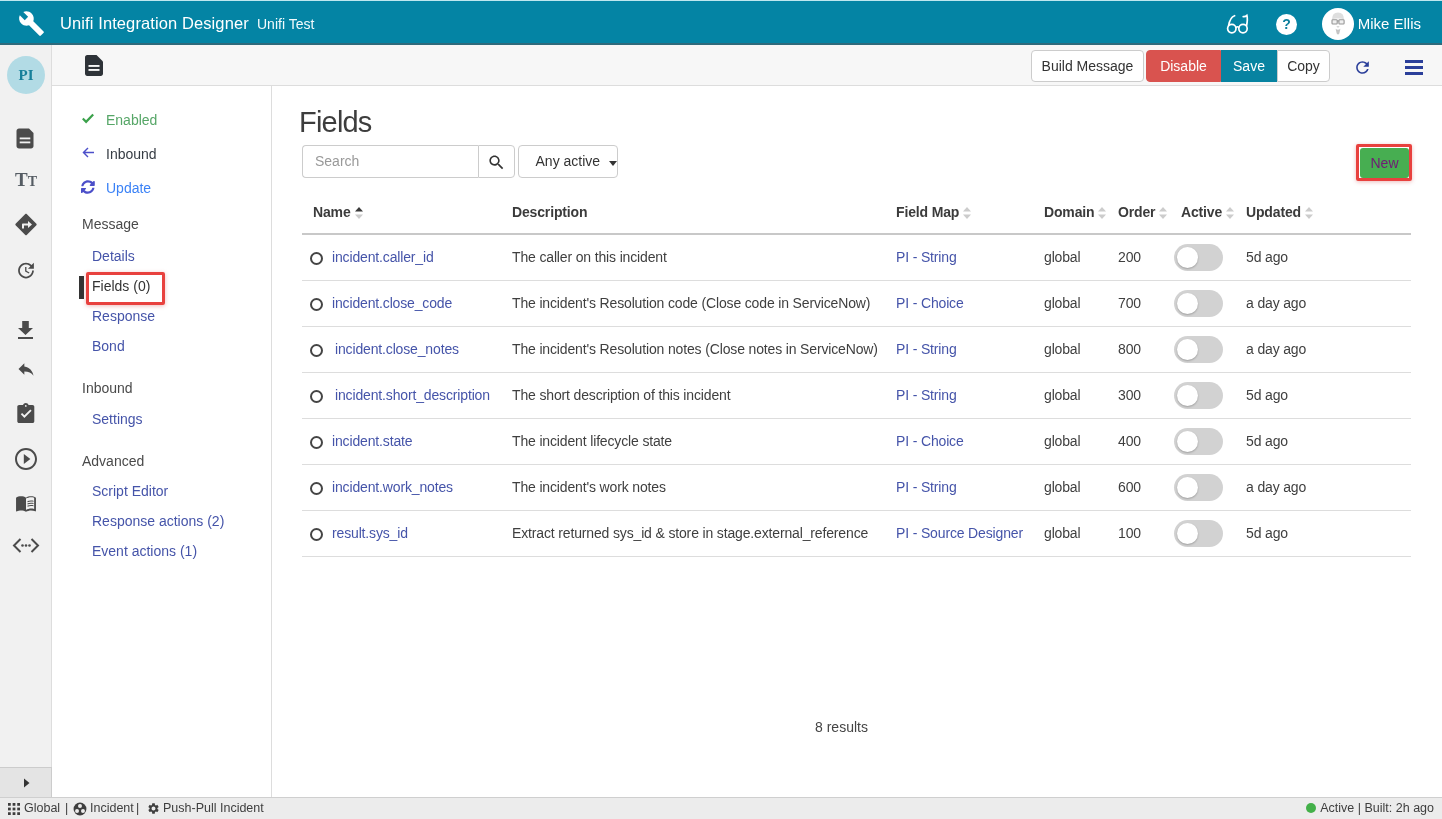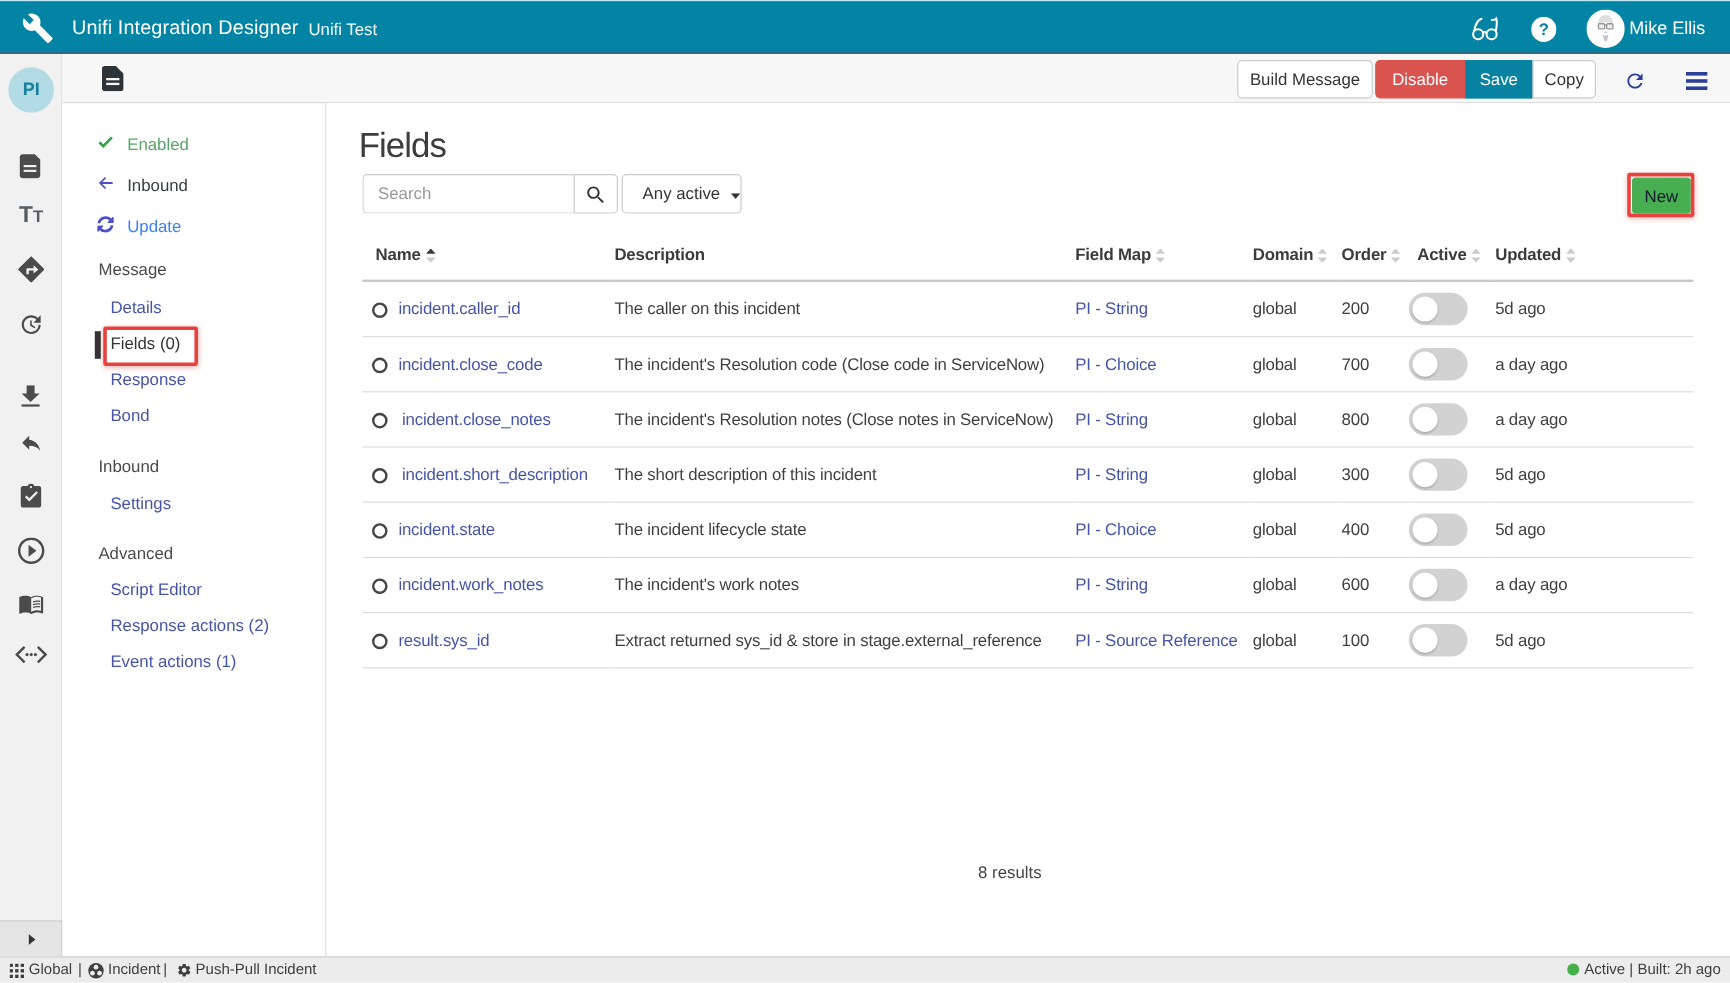--- a/index.html
+++ b/index.html
@@ -16,40 +16,40 @@
 
 #secondbar { position:absolute; left:52px; top:45px; width:1390px; height:41px; background:#f7f7f7; border-bottom:1px solid #ddd; }
 #secondbar .title { position:absolute; left:60px; top:0; height:41px; line-height:41px; font-size:19px; color:#3e434a; }
 .btn { position:absolute; top:5px; height:32px; font-size:14px; text-align:center; border-radius:4px; border:1px solid #ccc; background:#fff; color:#333; line-height:30px; }
 #btn-build { left:979px; width:113px; }
 #btn-disable { left:1094px; width:75px; background:#d9534f; border:1px solid #d9534f; color:#fff; border-radius:4px 0 0 4px; }
 #btn-save { left:1169px; width:56px; background:#0783a1; border:1px solid #0783a1; color:#fff; border-radius:0; }
 #btn-copy { left:1225px; width:53px; border-radius:0 4px 4px 0; }
 
 
-#rail { position:absolute; left:0; top:45px; width:52px; height:752px; background:#f1f1f1; border-right:1px solid #ddd; }
+#rail { position:absolute; left:0; top:45px; width:52px; height:752px; background:#f1f1f1; border-right:1px solid #ddd;font-family:Liberation Serif, serif; }
 .railicon { position:absolute; left:0; width:52px; text-align:center; }
 #pibadge { position:absolute; left:7px; top:11px; width:38px; height:38px; border-radius:50%; background:#b2dbe5; color:#17809b; font-weight:bold; font-size:15px; text-align:center; line-height:38px; }
 #expandbtn { position:absolute; left:0; top:722px; width:52px; height:30px; background:#e4e4e4; border-top:1px solid #ccc; border-right:1px solid #ccc; }
 
 
 #nav { position:absolute; left:52px; top:86px; width:220px; height:711px; background:#fff; border-right:1px solid #ddd; font-size:14px; }
 .navitem { position:absolute; left:0; width:219px; }
 .navlink { color:#4554a9; }
 .navhdr { color:#4a4a4a; }
 a { text-decoration:none; }
 
 
 #main { position:absolute; left:273px; top:86px; width:1169px; height:711px; background:#fff; }
 #fieldsh { position:absolute; left:26px; top:20px; font-size:29px; color:#3d3d3d; font-weight:400; letter-spacing:-0.8px; }
 #searchwrap { position:absolute; left:29px; top:59px; height:33px; }
 #searchinput { position:absolute; left:0; top:0; width:176px; height:33px; border:1px solid #ccc; border-right:none; border-radius:4px 0 0 4px; font-size:14px; padding-left:12px; color:#999; font-family:"Liberation Sans", sans-serif; line-height:31px; background:#fff; }
 #searchbtn { position:absolute; left:176px; top:0; width:37px; height:33px; border:1px solid #ccc; border-radius:0 4px 4px 0; background:#fff; }
 #dropdown { position:absolute; left:216px; top:0; width:100px; height:33px; border:1px solid #ccc; border-radius:4px; background:#fff; font-size:14px; color:#333; line-height:31px; padding-left:5px;text-align:right; }
-#newbtn { position:absolute; left:1087px; top:62px; width:49px; height:30px; background:#47ae51; color:#0f172a; font-size:14px; text-align:center; line-height:30px; border-radius:3px; }
+#newbtn { position:absolute; left:1087px; top:62px; width:49px; height:30px; background:#47ae51; color:#701a75; font-size:14px; text-align:center; line-height:30px; border-radius:3px; }
 .redbox { position:absolute; border:3px solid #e8413e; border-radius:2px; box-shadow:0 1px 4px rgba(200,60,60,.35); }
 #redbox-new { left:1083px; top:58px; width:56px; height:37px; }
 #results { position:absolute; left:0; width:1137px; top:633px; text-align:center; font-size:14px; color:#444; }
 
 
 #tbl { position:absolute; left:29px; top:104px; width:1109px; border-collapse:collapse; table-layout:fixed; font-size:14px; letter-spacing:-0.15px; }
 #tbl th { font-weight:bold; color:#3b3b3b; text-align:left; height:44px; border-bottom:2px solid #c8c8c8; padding:0; vertical-align:middle; }
 #tbl td { height:46px; padding:0; vertical-align:middle; color:#3f3f3f; border-bottom:1px solid #ddd; }
 #tbl th.c1 { padding-left:11px; }
 #tbl td.c1 { padding-left:8px; }
@@ -338,21 +338,21 @@
           <td>
             <div class="toggle">
               <div class="knob"></div>
             </div>
           </td>
           <td>a day ago</td>
         </tr>
       <tr>
           <td class="c1"><span class="radio"></span><a class="tlink" href="#">result.sys_id</a></td>
           <td>Extract returned sys_id &amp; store in stage.external_reference</td>
-          <td><a class="tlink" href="#">PI - Source Reference</a></td>
+          <td><a class="tlink" href="#">PI - Source Designer</a></td>
           <td>global</td>
           <td>100</td>
           <td>
             <div class="toggle">
               <div class="knob"></div>
             </div>
           </td>
           <td>5d ago</td>
         </tr>
     </tbody>

